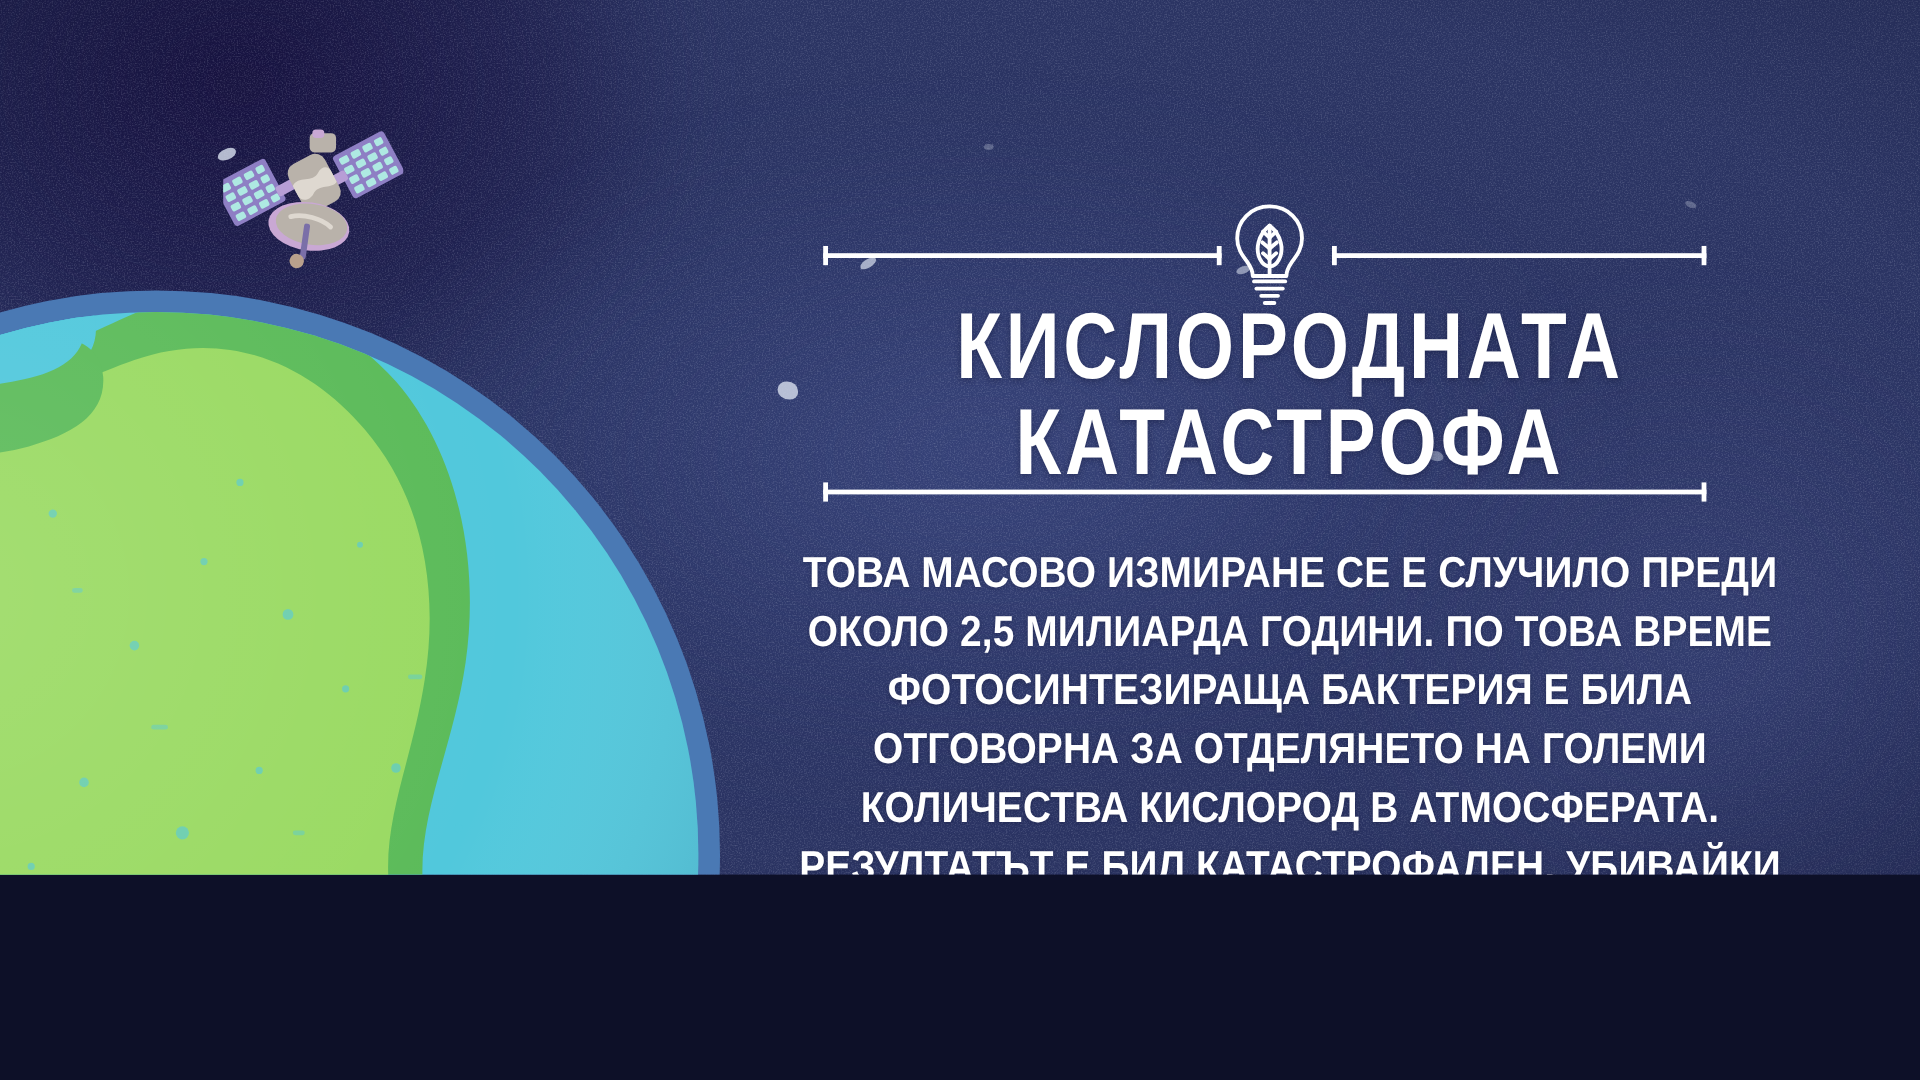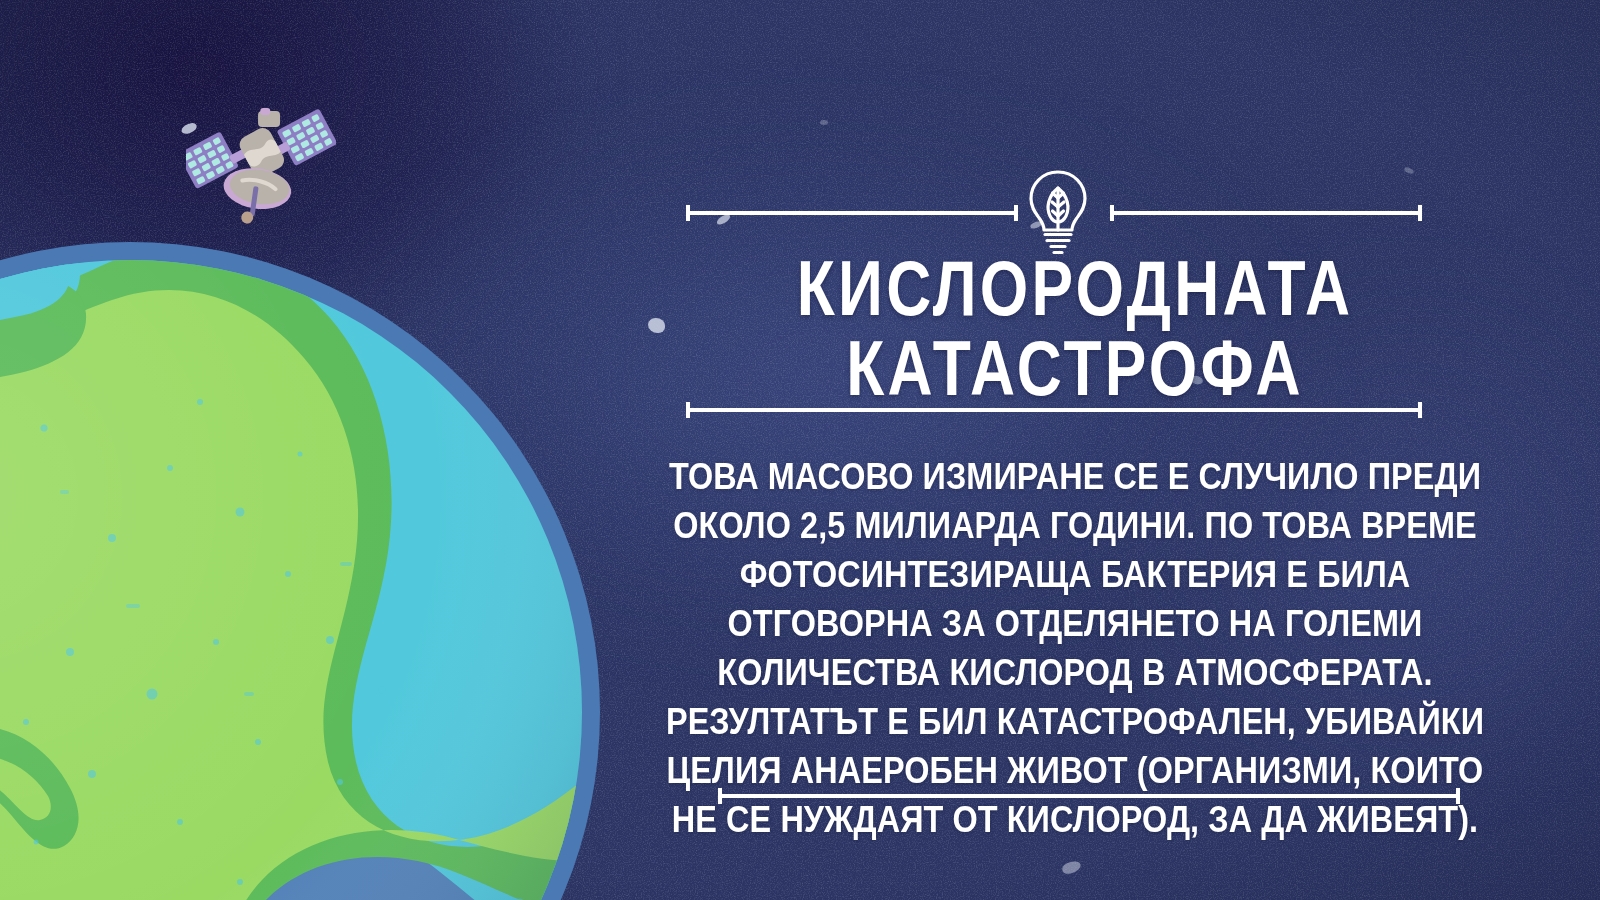--- a/index.html
+++ b/index.html
@@ -3,21 +3,21 @@
 <meta charset="utf-8">
 <style>
   html, body {
     margin: 0;
     padding: 0;
     background: #0d1028;
   }
   #stage {
     position: relative;
     width: 1600px;
-    height: 900px;
+    height: 729px;
     overflow: hidden;
     font-family: "Liberation Sans", "DejaVu Sans", sans-serif;
     background: #2b3463;
   }
 
   
   .bg-base {
     position: absolute;
     inset: 0;
     background:

